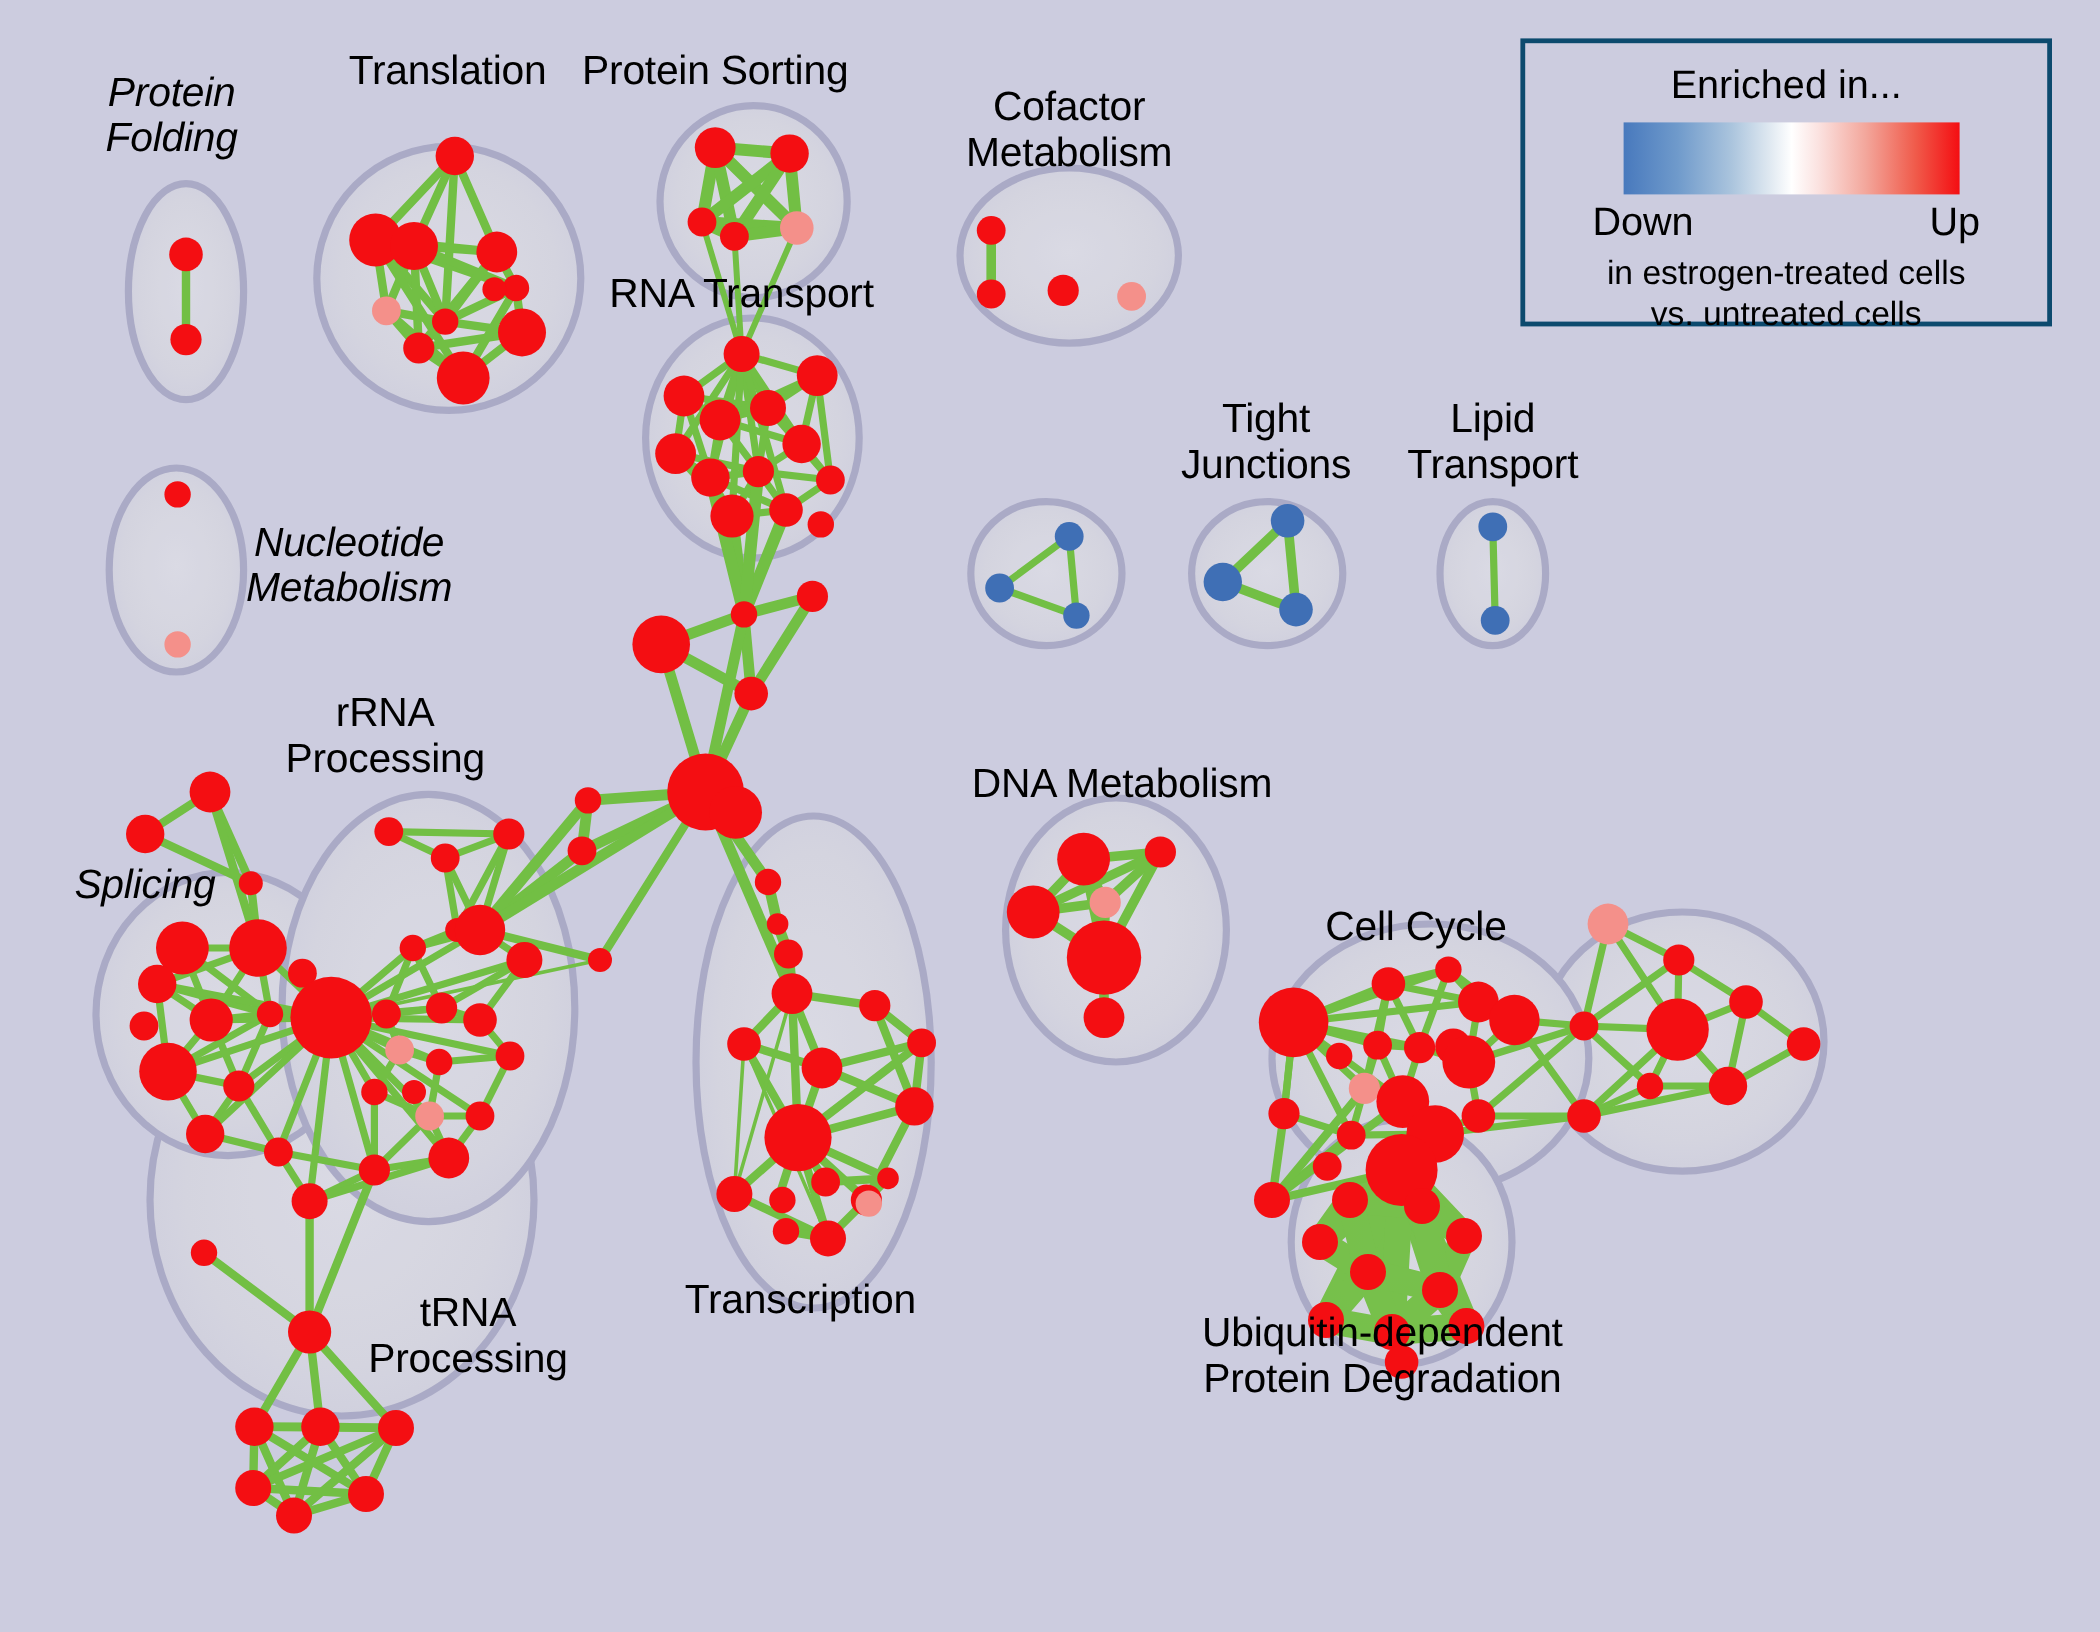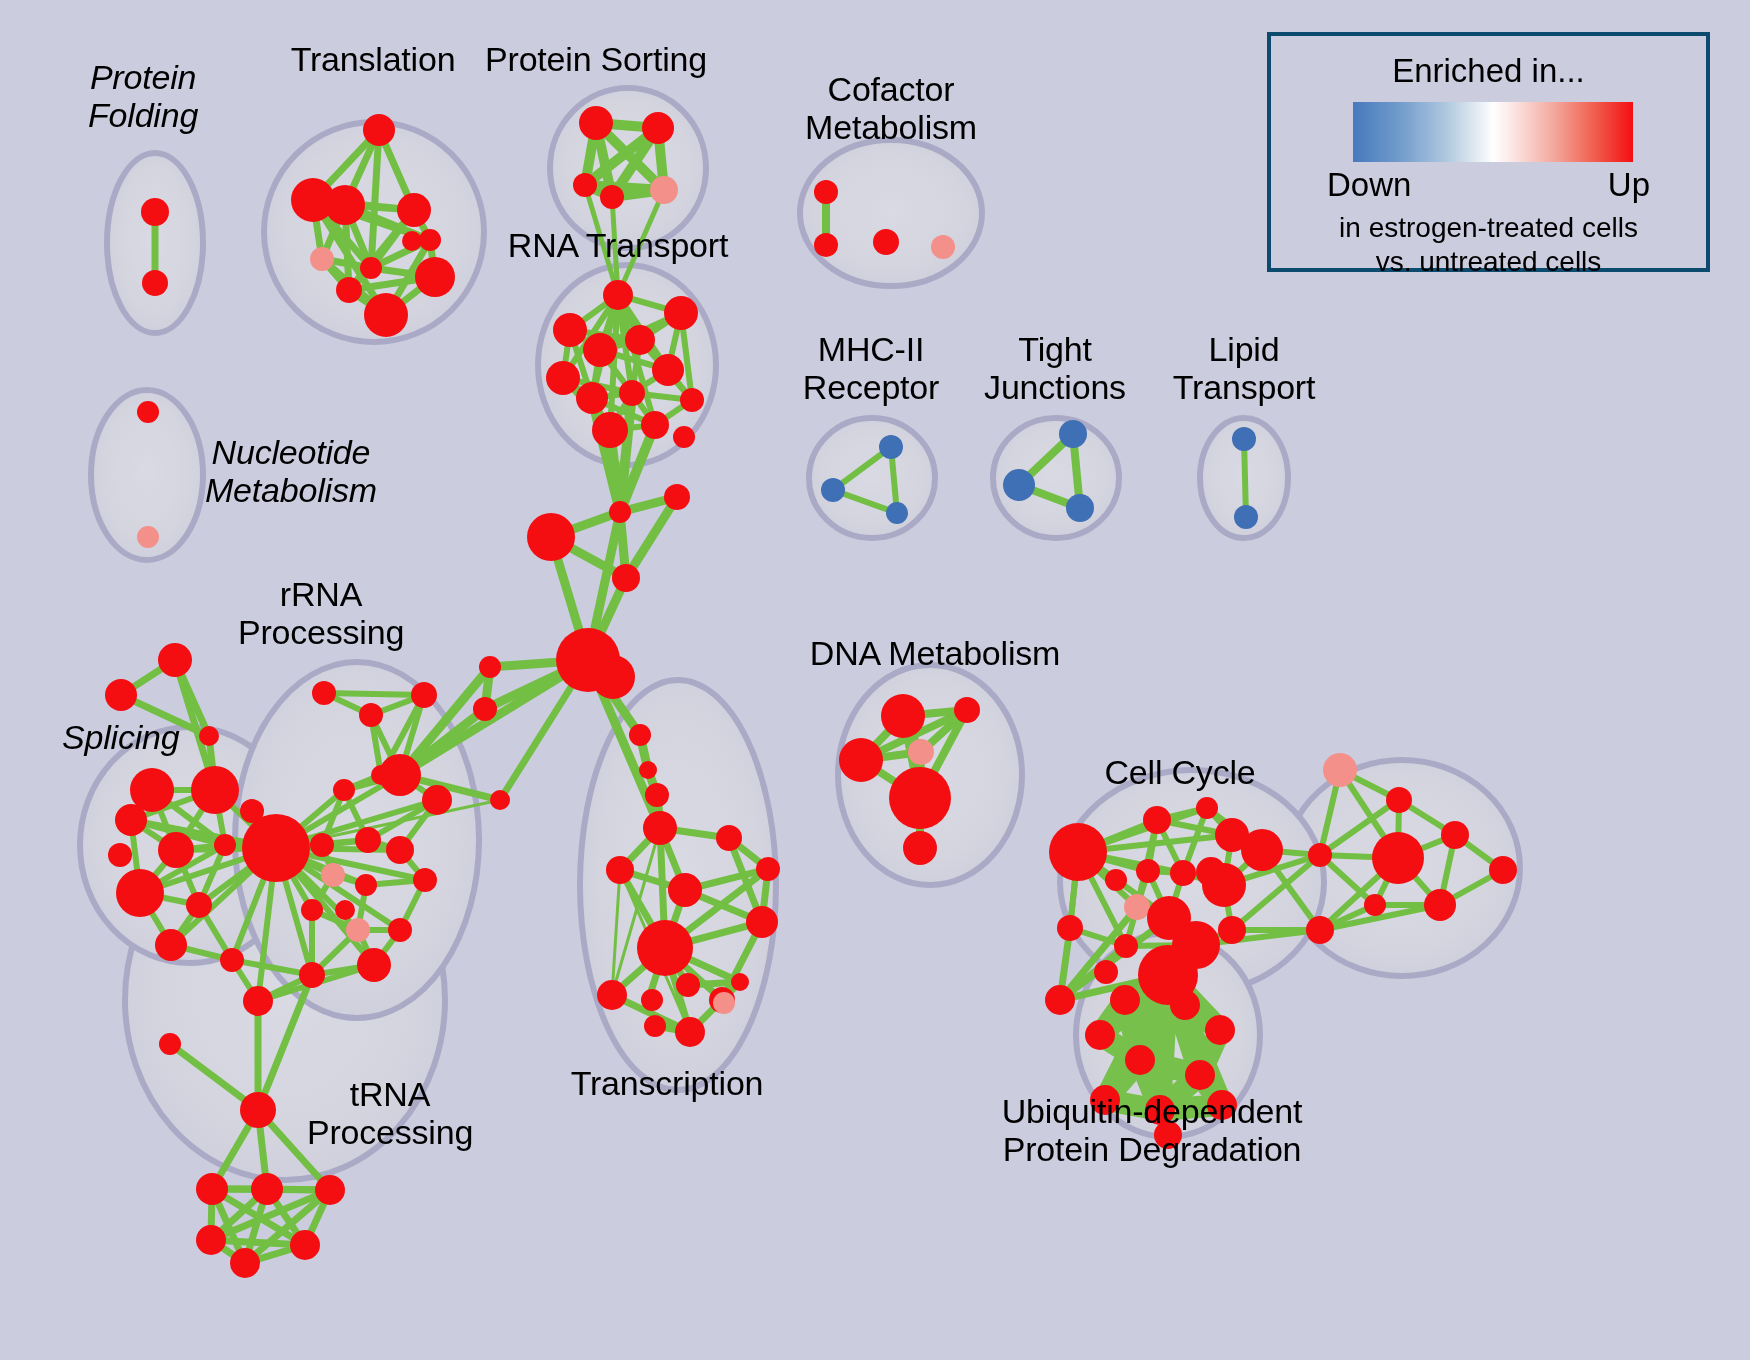--- a/index.html
+++ b/index.html
@@ -677,22 +677,20 @@
     </g>
   </svg>
 
   <div class="cl-label lft" style="left:88px;top:58px;">Protein
 Folding</div>
   <div class="cl-label ctr" style="left:373px;top:40px;">Translation</div>
   <div class="cl-label ctr" style="left:581px;top:40px;margin-left:15px;">Protein Sorting</div>
   <div class="cl-label ctr" style="left:891px;top:70px;">Cofactor
 Metabolism</div>
   <div class="cl-label ctr" style="left:618px;top:226px;">RNA Transport</div>
-  <div class="cl-label ctr" style="left:871px;top:330px;">MHC-II
-Receptor</div>
   <div class="cl-label ctr" style="left:1055px;top:330px;">Tight
 Junctions</div>
   <div class="cl-label ctr" style="left:1244px;top:330px;">Lipid
 Transport</div>
   <div class="cl-label lft" style="left:205px;top:433px;">Nucleotide
 Metabolism</div>
   <div class="cl-label ctr" style="left:321px;top:575px;">rRNA
 Processing</div>
   <div class="cl-label lft" style="left:62px;top:718px;">Splicing</div>
   <div class="cl-label ctr" style="left:935px;top:634px;">DNA Metabolism</div>

